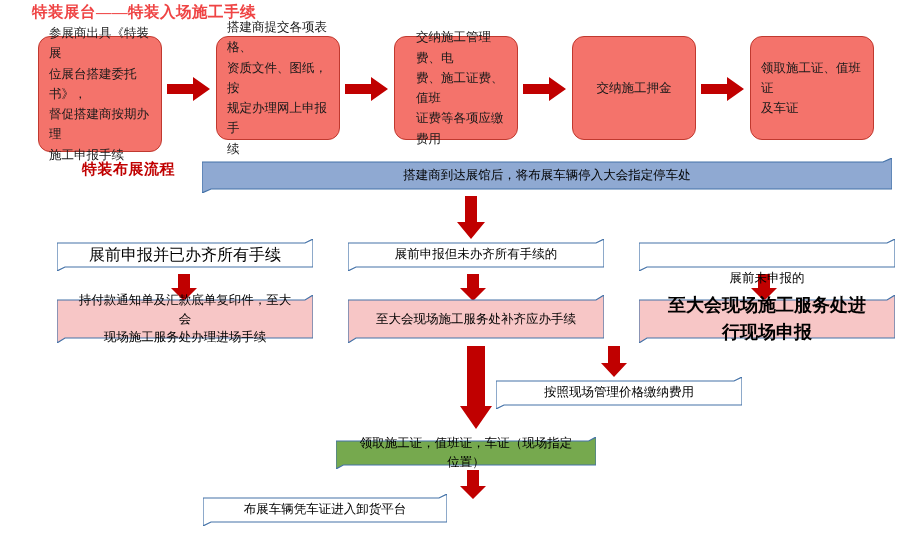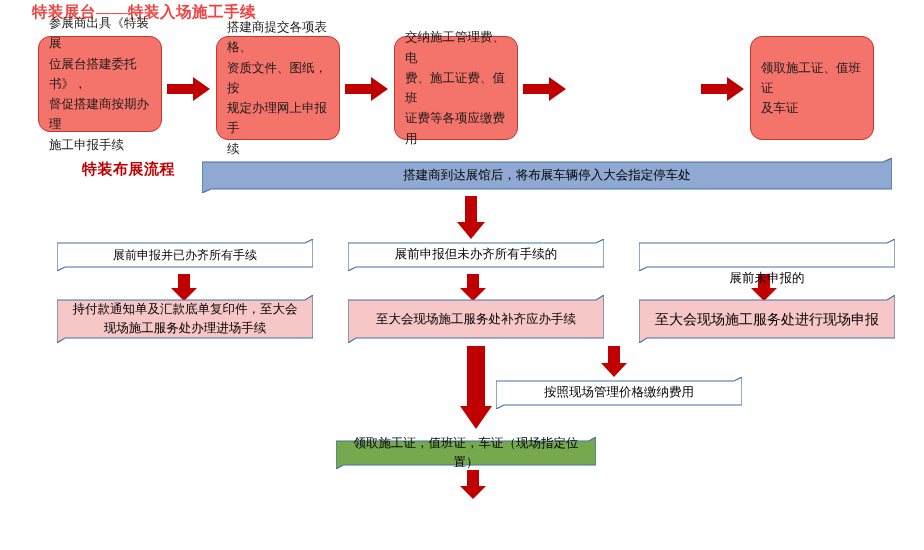--- a/index.html
+++ b/index.html
@@ -61,21 +61,21 @@
   }
   .fshape{
     position:absolute;left:0;top:0;width:100%;height:100%;
     display:block;
   }
   .flabel{
     position:relative;
     z-index:2;
     width:100%;
     text-align:center;
-    padding:0 12px;
+    padding:0 21px;
     box-sizing:border-box;
     white-space:pre-line;
   }
 
   
   .title-main{
     position:absolute;
     color:#ef4444;
     font-weight:bold;
     font-size:15.5px;
@@ -96,40 +96,43 @@
   .bold-txt{font-weight:bold;}
 </style>
 </head>
 <body>
 
 <div id="canvas">
 
   <div class="title-main" style="left:32px;top:2px;">特装展台——特装入场施工手续</div>
   <div class="title-sub" style="left:58px;top:160px;">特装布展流程</div>
 
-  <div class="node coral" style="left:38px;top:36px;width:124px;height:96px;">
+  <div class="node coral" style="left:38px;top:36px;width:124px;height:116px;">
     <span class="txt">参展商出具《特装展
 位展台搭建委托书》，
 督促搭建商按期办理
 施工申报手续</span>
   </div>
 
   <div class="node coral" style="left:216px;top:36px;width:124px;height:104px;">
     <span class="txt">搭建商提交各项表格、
 资质文件、图纸，按
 规定办理网上申报手
 续</span>
   </div>
 
-  <div class="node coral" style="left:394px;top:36px;width:124px;height:104px;">
+  <div class="node coral" style="left:394px;top:36px;width:124px;height:104px;padding-left:11px;">
     <span class="txt">交纳施工管理费、电
 费、施工证费、值班
 证费等各项应缴费用</span>
   </div>
 
+  <div class="node coral center" style="left:572px;top:36px;width:124px;height:104px;">
+    <span class="txt">交纳施工押金</span>
+  </div>
 
   <div class="node coral" style="left:750px;top:36px;width:124px;height:104px;">
     <span class="txt">领取施工证、值班证
 及车证</span>
   </div>
 
   <svg class="arrow" style="left:167px;top:76px;" width="44" height="26" viewBox="0 0 44 26">
     <path d="M0,8 L26,8 L26,1 L43,13 L26,25 L26,18 L0,18 Z" fill="#c00000"></path>
   </svg>
   <svg class="arrow" style="left:345px;top:76px;" width="44" height="26" viewBox="0 0 44 26">
@@ -153,21 +156,21 @@
 
   <svg class="arrow" style="left:456px;top:196px;" width="30" height="44" viewBox="0 0 30 44">
     <path d="M9,0 L21,0 L21,26 L29,26 L15,43 L1,26 L9,26 Z" fill="#c00000"></path>
   </svg>
 
   <div class="flag shape" style="left:57px;top:239px;width:256px;height:32px;">
     <svg class="fshape" viewBox="0 0 256 32" preserveAspectRatio="none">
       <path d="M0,4 L248,4 L256,0 L256,28 L8,28 L0,32 Z" fill="#ffffff" stroke="#4472a8" stroke-width="1.2"></path>
     </svg>
     <div class="inner">
-      <span class="flabel" style="font-size:12px;">展前申报并已办齐所有手续</span>
+      <span class="flabel" style="font-size:16px;">展前申报并已办齐所有手续</span>
     </div>
   </div>
   <svg class="arrow" style="left:170px;top:274px;" width="28" height="28" viewBox="0 0 28 28">
     <path d="M8,0 L20,0 L20,14 L27,14 L14,27 L1,14 L8,14 Z" fill="#c00000"></path>
   </svg>
   <div class="flag shape" style="left:348px;top:239px;width:256px;height:32px;">
     <svg class="fshape" viewBox="0 0 256 32" preserveAspectRatio="none">
       <path d="M0,4 L248,4 L256,0 L256,28 L8,28 L0,32 Z" fill="#ffffff" stroke="#4472a8" stroke-width="1.2"></path>
     </svg>
     <div class="inner">
@@ -205,21 +208,21 @@
     </div>
   </div>
   <svg class="arrow" style="left:750px;top:274px;" width="28" height="28" viewBox="0 0 28 28">
     <path d="M8,0 L20,0 L20,14 L27,14 L14,27 L1,14 L8,14 Z" fill="#c00000"></path>
   </svg>
   <div class="flag shape" style="left:639px;top:295px;width:256px;height:48px;">
     <svg class="fshape" viewBox="0 0 256 48" preserveAspectRatio="none">
       <path d="M0,5 L248,5 L256,0 L256,43 L8,43 L0,48 Z" fill="#f7c6c6" stroke="#4472a8" stroke-width="1.2"></path>
     </svg>
     <div class="inner">
-      <span class="flabel" style="font-size:14px;line-height:1.5;">至大会现场施工服务处进行现场申报</span>
+      <span class="flabel" style="font-size:18px;line-height:1.5;font-weight:bold;">至大会现场施工服务处进行现场申报</span>
     </div>
   </div>
 
   <svg class="arrow" style="left:600px;top:346px;" width="28" height="32" viewBox="0 0 28 32">
     <path d="M8,0 L20,0 L20,17 L27,17 L14,31 L1,17 L8,17 Z" fill="#c00000"></path>
   </svg>
 
   <svg class="arrow" style="left:459px;top:346px;" width="34" height="84" viewBox="0 0 34 84">
     <path d="M8,0 L26,0 L26,60 L33,60 L17,83 L1,60 L8,60 Z" fill="#c00000"></path>
   </svg>
@@ -239,15 +242,23 @@
     </svg>
     <div class="inner">
       <span class="flabel" style="font-size:12.5px;">领取施工证，值班证，车证（现场指定位置）</span>
     </div>
   </div>
 
   <svg class="arrow" style="left:459px;top:470px;" width="28" height="30" viewBox="0 0 28 30">
     <path d="M8,0 L20,0 L20,16 L27,16 L14,29 L1,16 L8,16 Z" fill="#c00000"></path>
   </svg>
 
+  <div class="flag shape" style="left:203px;top:494px;width:244px;height:32px;">
+    <svg class="fshape" viewBox="0 0 244 32" preserveAspectRatio="none">
+      <path d="M0,4 L236,4 L244,0 L244,28 L8,28 L0,32 Z" fill="#ffffff" stroke="#4472a8" stroke-width="1.2"></path>
+    </svg>
+    <div class="inner">
+      <span class="flabel" style="font-size:12.5px;">布展车辆凭车证进入卸货平台</span>
+    </div>
+  </div>
 
 
 </div>
 
 </body></html>

